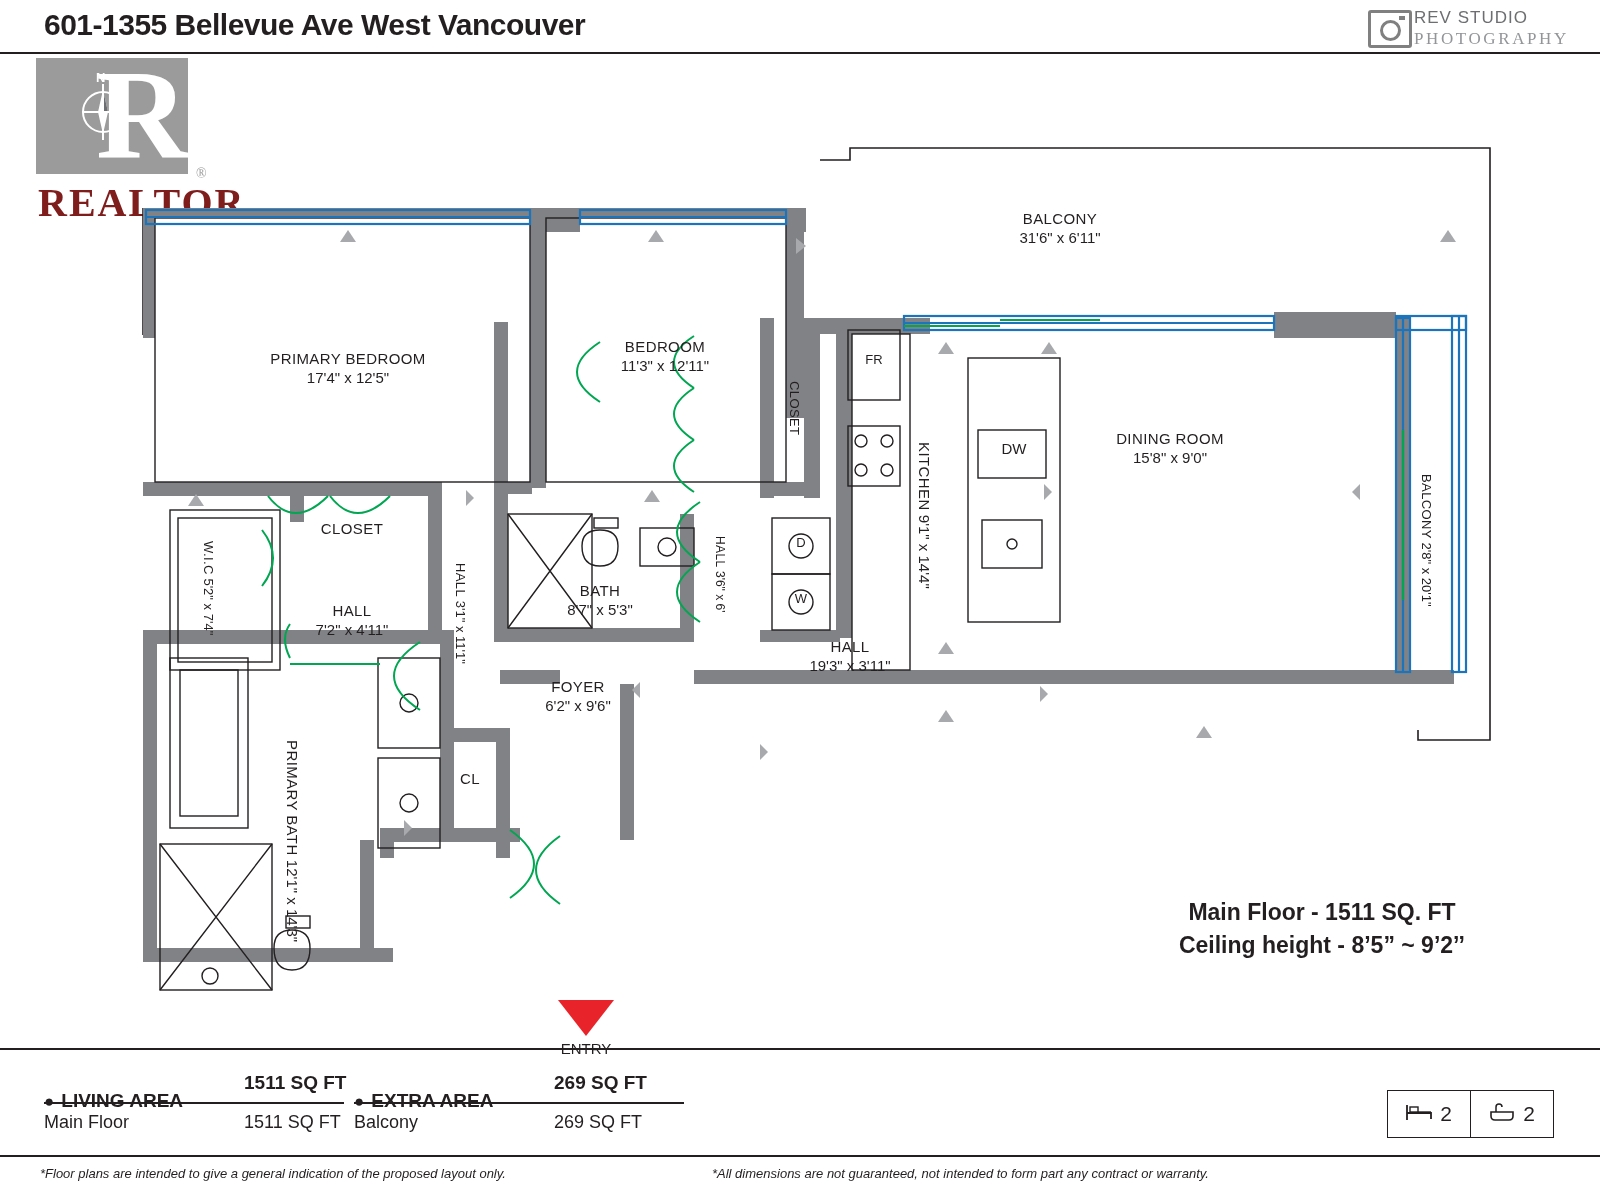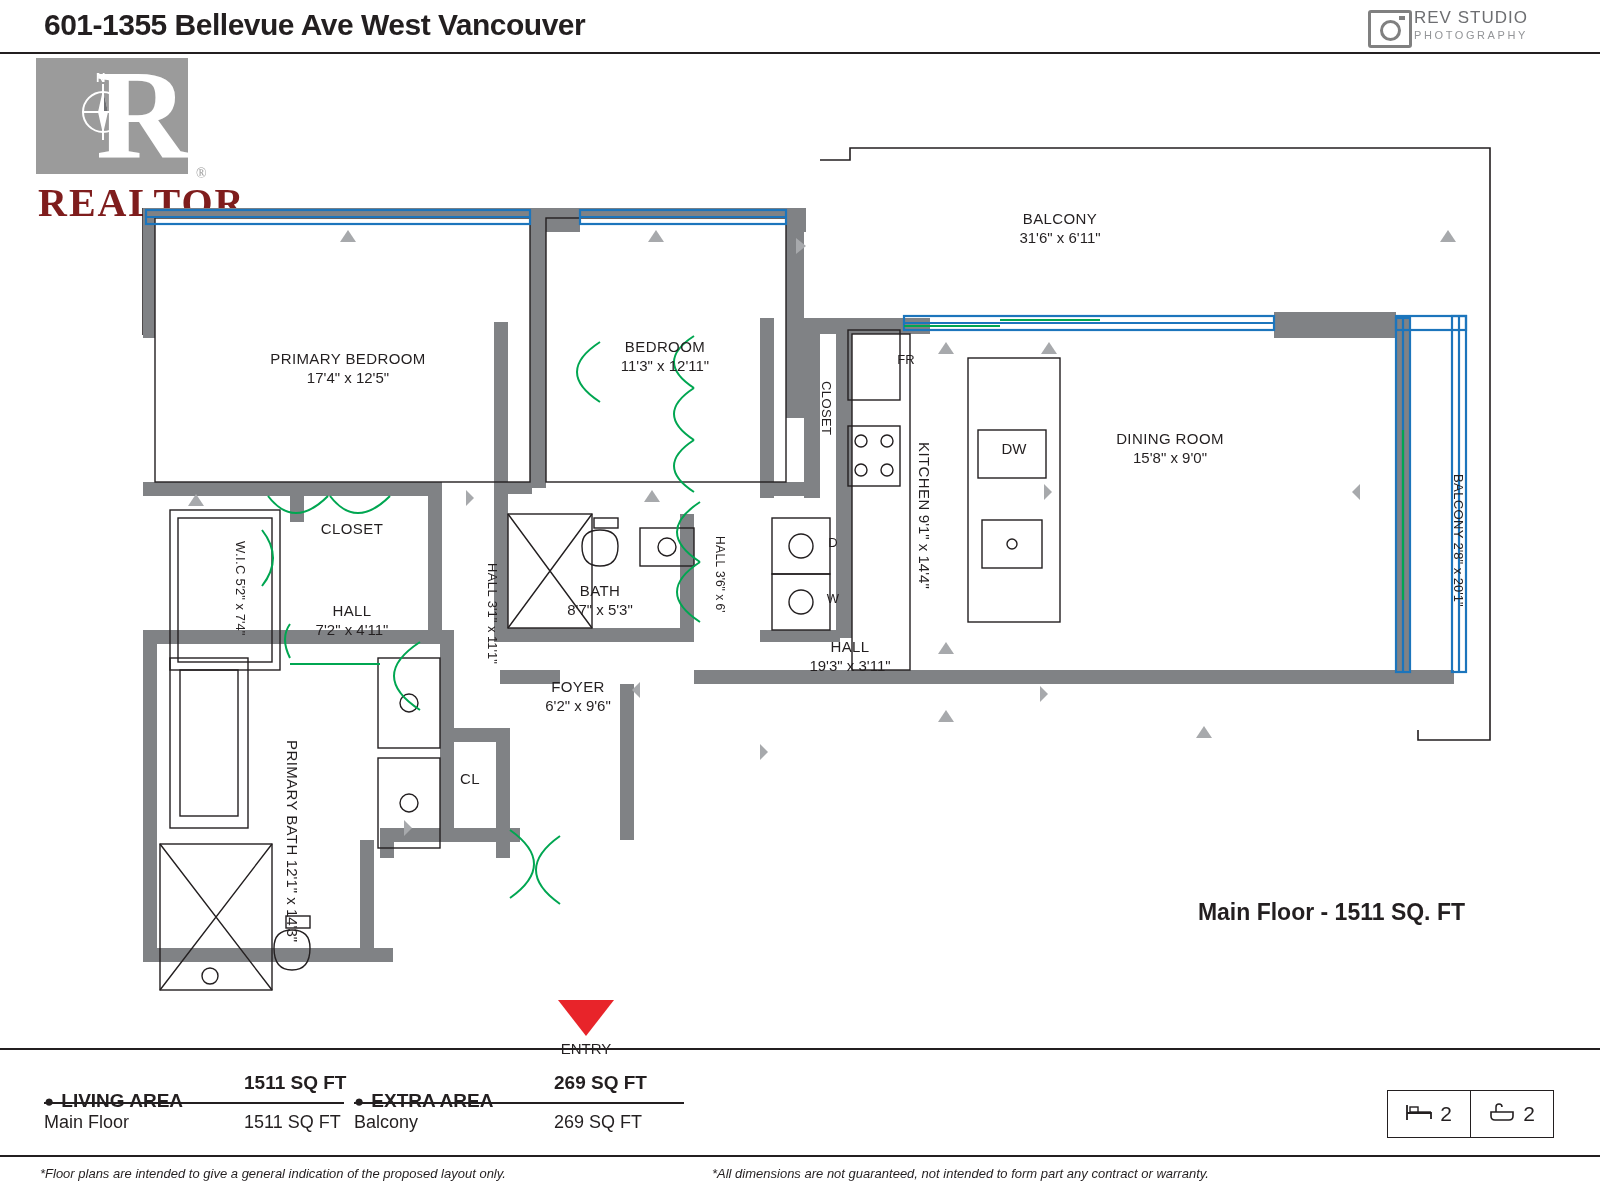--- a/index.html
+++ b/index.html
@@ -61,42 +61,42 @@
   }
   #rev-cam .flash {
     position:absolute; right:4px; top:3px; width:6px; height:4px; background:#808080;
   }
   #rev-name {
     position:absolute; left:46px; top:0px;
     font-size:17px; letter-spacing:1px; color:#6d6e71; font-weight:normal;
   }
   #rev-sub {
     position:absolute; left:46px; top:21px;
-    font-size:11px; letter-spacing:2.6px; color:#939598;
+    font-size:17px; letter-spacing:2.6px; color:#939598;font-family:Liberation Serif, serif;
   }
 
   
   #plan { left:0; top:130px; width:1600px; height:900px; }
   #plan svg { display:block; }
 
   .rlabel {
     position:absolute;
     text-align:center;
     font-size:15px;
     line-height:1.25;
     color:#231f20;
     white-space:nowrap;
   }
   .rlabel .nm { font-weight:normal; letter-spacing:0.4px; }
   .rlabel .dim { font-weight:normal; }
   .rlabel.vert {
     writing-mode:vertical-rl;
     text-orientation:mixed;
   }
-  .small { font-size:13px;margin-left:32px; }
+  .small { font-size:13px; }
   .tiny { font-size:12px; }
 
   
   #summary-main {
     right:135px; top:896px;
     text-align:center;
     font-size:23px; font-weight:bold; line-height:1.45;
     white-space:nowrap;
   }
 
@@ -434,20 +434,21 @@
   <div class="rlabel small" style="left:772px; top:461px; width:58px;">
     <span>W</span>
   </div>
 </div>
 
 <div class="abs" id="entry-tri"></div>
 <div class="abs" id="entry-label">ENTRY</div>
 
 <div class="abs" id="summary-main">
   <div>Main Floor - 1511 SQ. FT</div>
+  <div>Ceiling height - 8’5” ~ 9’2’’</div>
 </div>
 
 <div class="abs" id="bottom-rule-top"></div>
 
 <div class="abs" id="areas">
 
   <div class="area-col" style="left:0; width:310px;">
     <div class="area-head">
       <span class="dot">●</span><span>LIVING AREA</span>
       <span class="val" style="left:200px; top:0;">1511 SQ FT</span>

